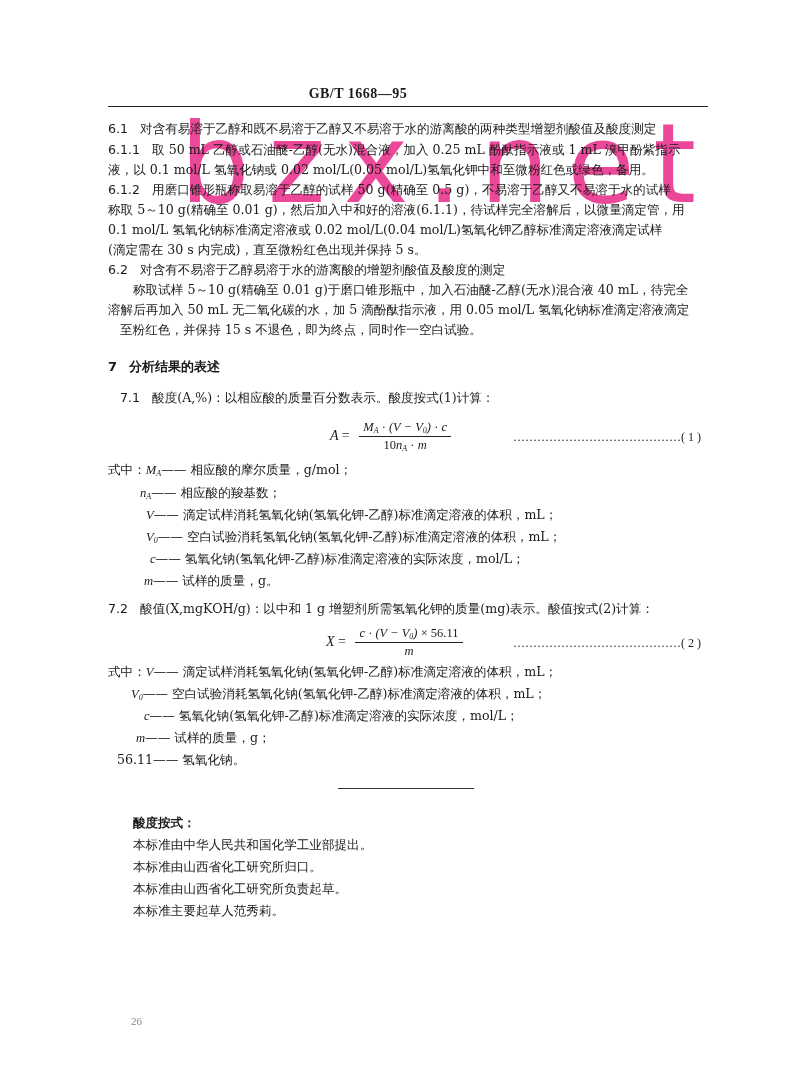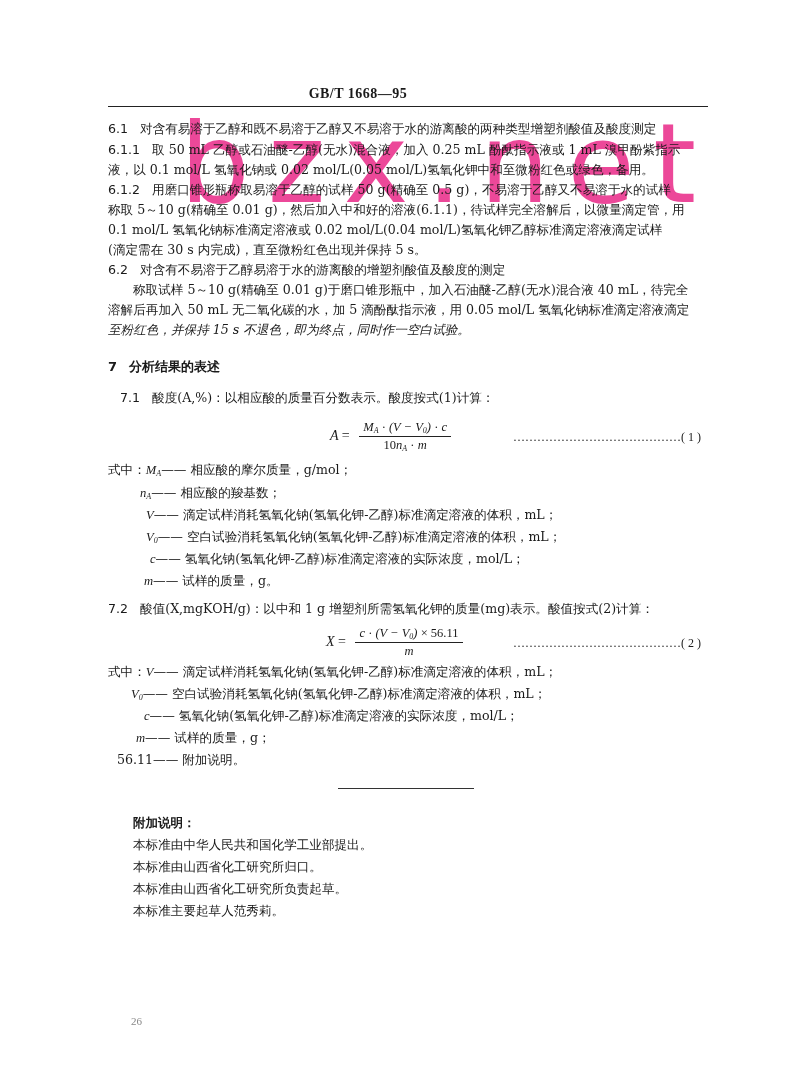--- a/index.html
+++ b/index.html
@@ -63,21 +63,21 @@
   </div>
   <div class="abs line" style="left:108px; top:202px;">称取 5～10 g(精确至 0.01 g)，然后加入中和好的溶液(6.1.1)，待试样完全溶解后，以微量滴定管，用</div>
   <div class="abs line" style="left:108px; top:222px;">0.1 mol/L 氢氧化钠标准滴定溶液或 0.02 mol/L(0.04 mol/L)氢氧化钾乙醇标准滴定溶液滴定试样</div>
   <div class="abs line" style="left:108px; top:242px;">(滴定需在 30 s 内完成)，直至微粉红色出现并保持 5 s。</div>
 
   <div class="abs line" style="left:108px; top:262px;">
     <span class="num">6.2</span><span>对含有不易溶于乙醇易溶于水的游离酸的增塑剂酸值及酸度的测定</span>
   </div>
   <div class="abs line" style="left:133px; top:282px;">称取试样 5～10 g(精确至 0.01 g)于磨口锥形瓶中，加入石油醚-乙醇(无水)混合液 40 mL，待完全</div>
   <div class="abs line" style="left:108px; top:302px;">溶解后再加入 50 mL 无二氧化碳的水，加 5 滴酚酞指示液，用 0.05 mol/L 氢氧化钠标准滴定溶液滴定</div>
-  <div class="abs line" style="left:108px; top:322px;font-style:italic;">至粉红色，并保持 15 s 不退色，即为终点，同时作一空白试验。</div>
+  <div class="abs line" style="left:120px; top:322px;">至粉红色，并保持 15 s 不退色，即为终点，同时作一空白试验。</div>
 
   <div class="abs heading" style="left:108px; top:358px;">
     <span class="num">7</span><span>分析结果的表述</span>
   </div>
 
   <div class="abs line" style="left:120px; top:390px;">
     <span class="num">7.1</span><span>酸度(A,%)：以相应酸的质量百分数表示。酸度按式(1)计算：</span>
   </div>
 
   <div class="abs formula" style="left:330px; top:420px;">
@@ -133,25 +133,25 @@
   <div class="abs line" style="left:131px; top:686px;">
     <span class="defs-term">V<sub>0</sub></span>—— <span>空白试验消耗氢氧化钠(氢氧化钾-乙醇)标准滴定溶液的体积，mL；</span>
   </div>
   <div class="abs line" style="left:144px; top:708px;">
     <span class="defs-term">c</span>—— <span>氢氧化钠(氢氧化钾-乙醇)标准滴定溶液的实际浓度，mol/L；</span>
   </div>
   <div class="abs line" style="left:136px; top:730px;">
     <span class="defs-term">m</span>—— <span>试样的质量，g；</span>
   </div>
   <div class="abs line" style="left:117px; top:752px;">
-    <span class="upright">56.11</span>—— <span>附加说明。</span>
+    <span class="upright">56.11</span>—— <span>氢氧化钠。</span>
   </div>
 
   <div class="abs sep-rule"></div>
 
-  <div class="abs line heading" style="left:133px; top:815px; font-size:12.5px;">附加说明：</div>
+  <div class="abs line heading" style="left:133px; top:815px; font-size:12.5px;">酸度按式：</div>
   <div class="abs line" style="left:133px; top:837px;">本标准由中华人民共和国化学工业部提出。</div>
   <div class="abs line" style="left:133px; top:859px;">本标准由山西省化工研究所归口。</div>
   <div class="abs line" style="left:133px; top:881px;">本标准由山西省化工研究所负责起草。</div>
   <div class="abs line" style="left:133px; top:903px;">本标准主要起草人范秀莉。</div>
 
   <div class="abs page-num">26</div>
 </div>
 
 </body></html>

